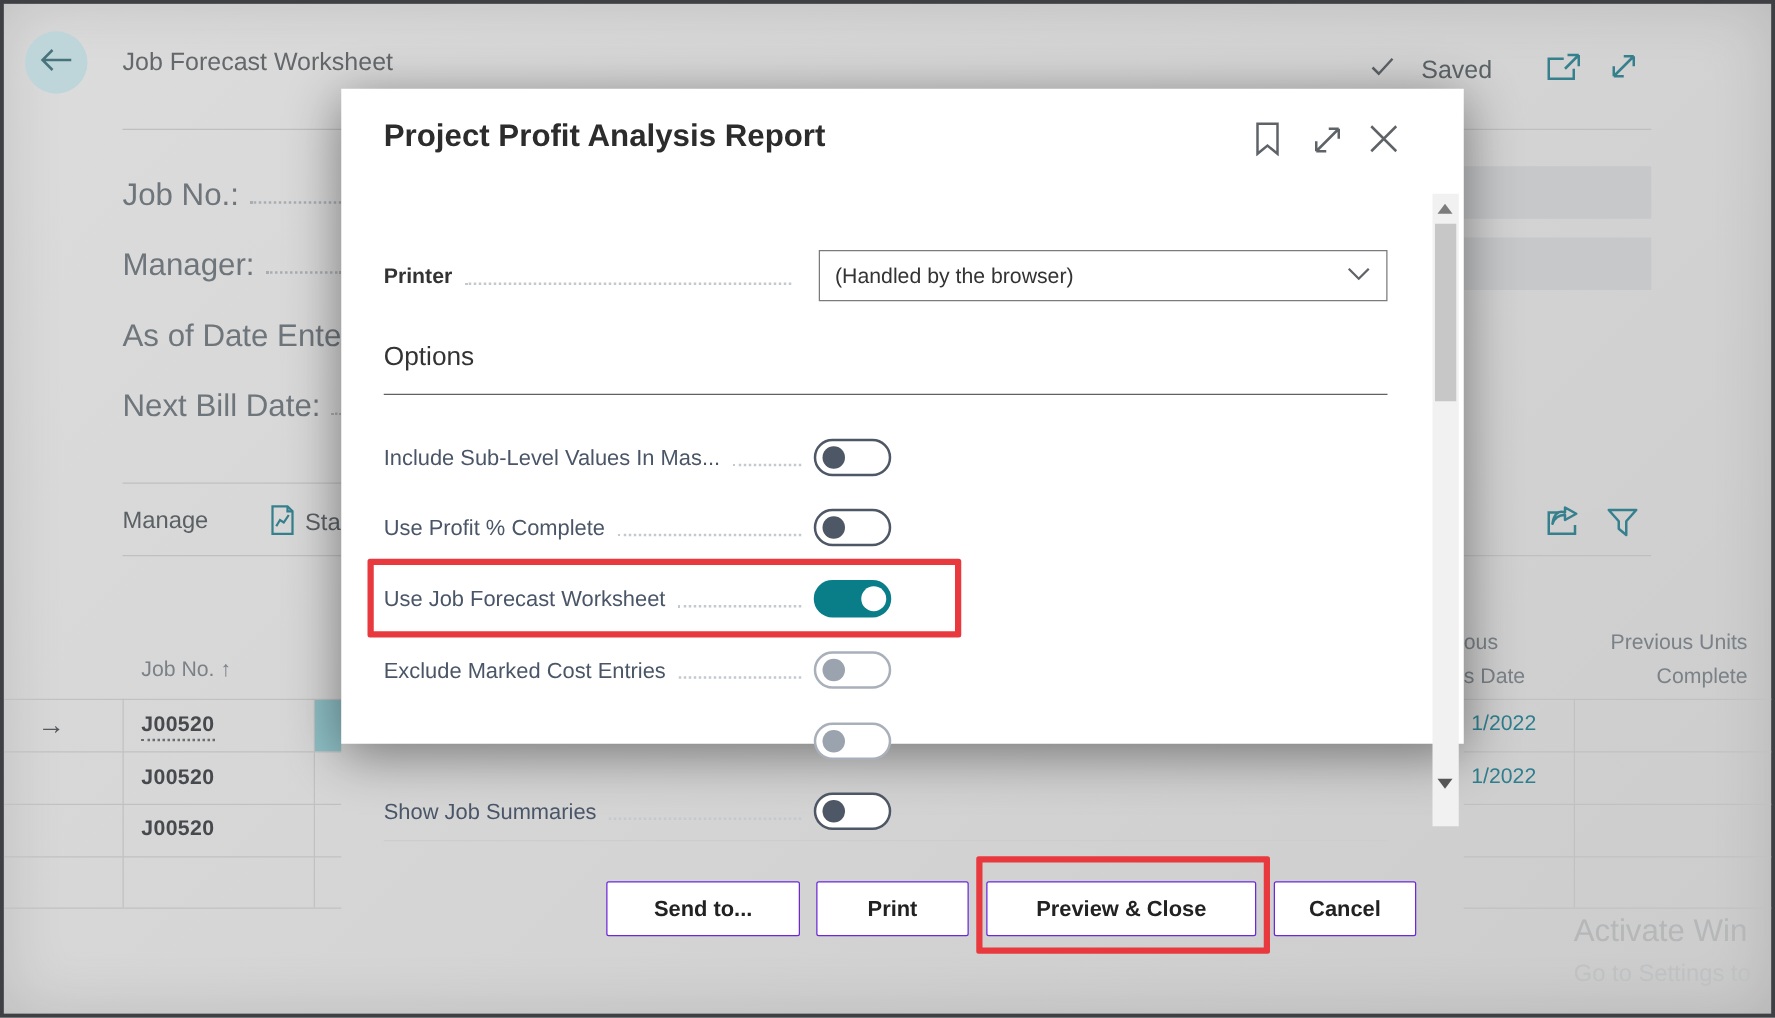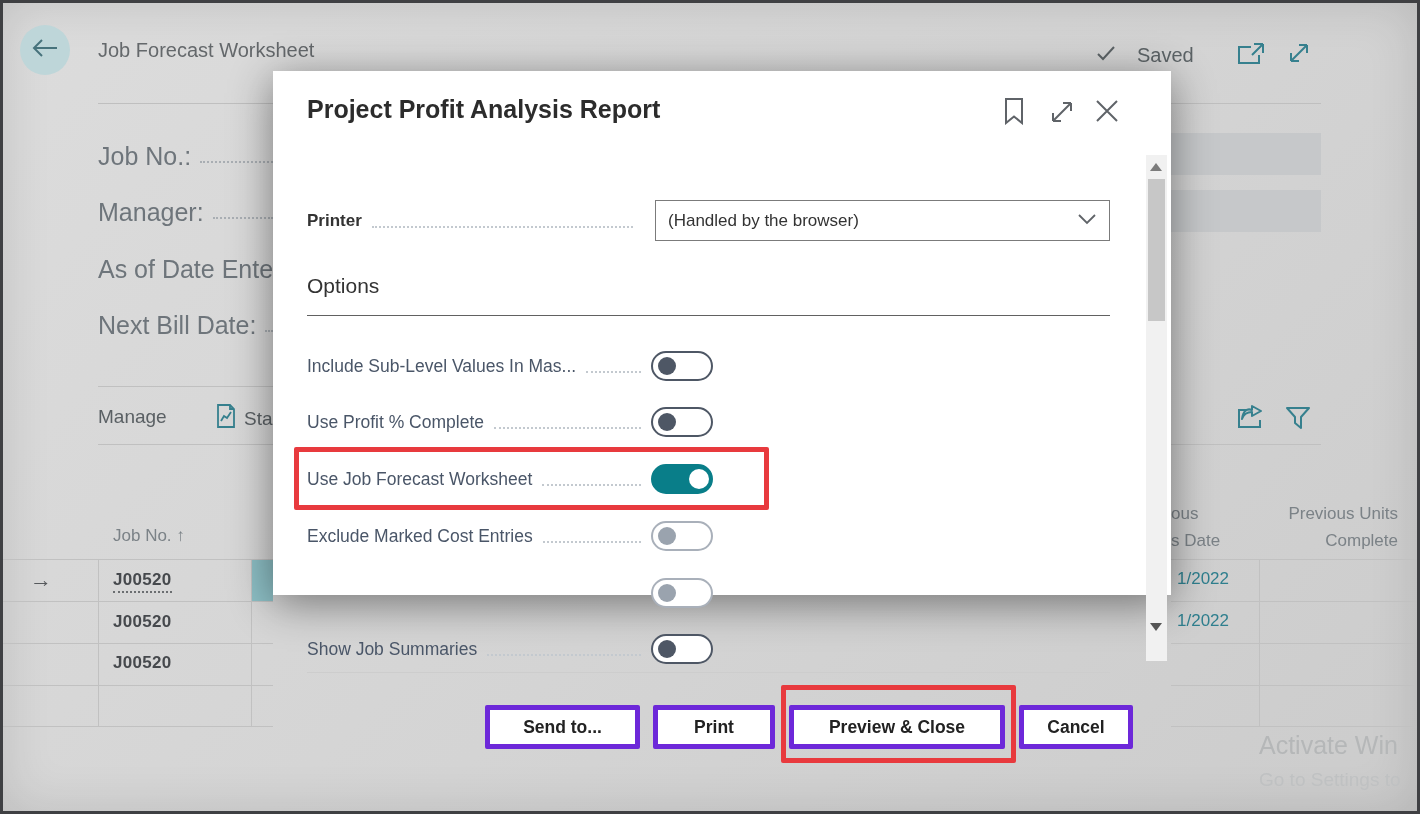--- a/index.html
+++ b/index.html
@@ -52,21 +52,21 @@
   .opt-label{font-size:17.5px;color:#4a5668;white-space:nowrap;}
   .toggle{left:378px;width:62px;height:30px;border-radius:16px;box-sizing:border-box;background:#fff;}
   .toggle .knob{position:absolute;top:4px;width:18px;height:18px;border-radius:50%;}
   .toggle[data-state="off"]{border:2px solid #4e5765;}
   .toggle[data-state="off"] .knob{left:5px;background:#4e5765;}
   .toggle[data-state="off-disabled"]{border:2px solid #a9b0ba;}
   .toggle[data-state="off-disabled"] .knob{left:5px;background:#9aa3ae;}
   .toggle[data-state="on"]{border:2px solid #097e89;background:#097e89;}
   .toggle[data-state="on"] .knob{left:36px;top:3px;width:20px;height:20px;background:#fff;}
   .foot-line{left:34px;top:601px;width:803px;border-top:1px solid #cdcdcd;}
-  .btn{top:634px;height:44px;border:5px solid #6d28d9;border-radius:2px;background:#fff;
+  .btn{top:634px;height:44px;border:1px solid #6d28d9;border-radius:2px;background:#fff;
     display:flex;align-items:center;justify-content:center;font-size:17.5px;font-weight:600;color:#222;box-sizing:border-box;}
   .sb-track{left:873px;top:84px;width:21px;height:506px;background:#f1f1f1;}
   .sb-thumb{left:875px;top:108px;width:17px;height:142px;background:#c7c7c7;}
   .sb-arrow{width:0;height:0;border-left:6px solid transparent;border-right:6px solid transparent;}
   .sb-up{left:877px;top:92px;border-bottom:8px solid #7c7c7c;}
   .sb-down{left:877px;top:552px;border-top:8px solid #555;}
   
   .anno{border:5px solid #e83a3e;border-radius:2px;box-sizing:border-box;z-index:30;}
   .anno1{left:291px;top:444px;width:475px;height:63px;}
   .anno2{left:778px;top:682px;width:235px;height:78px;}

